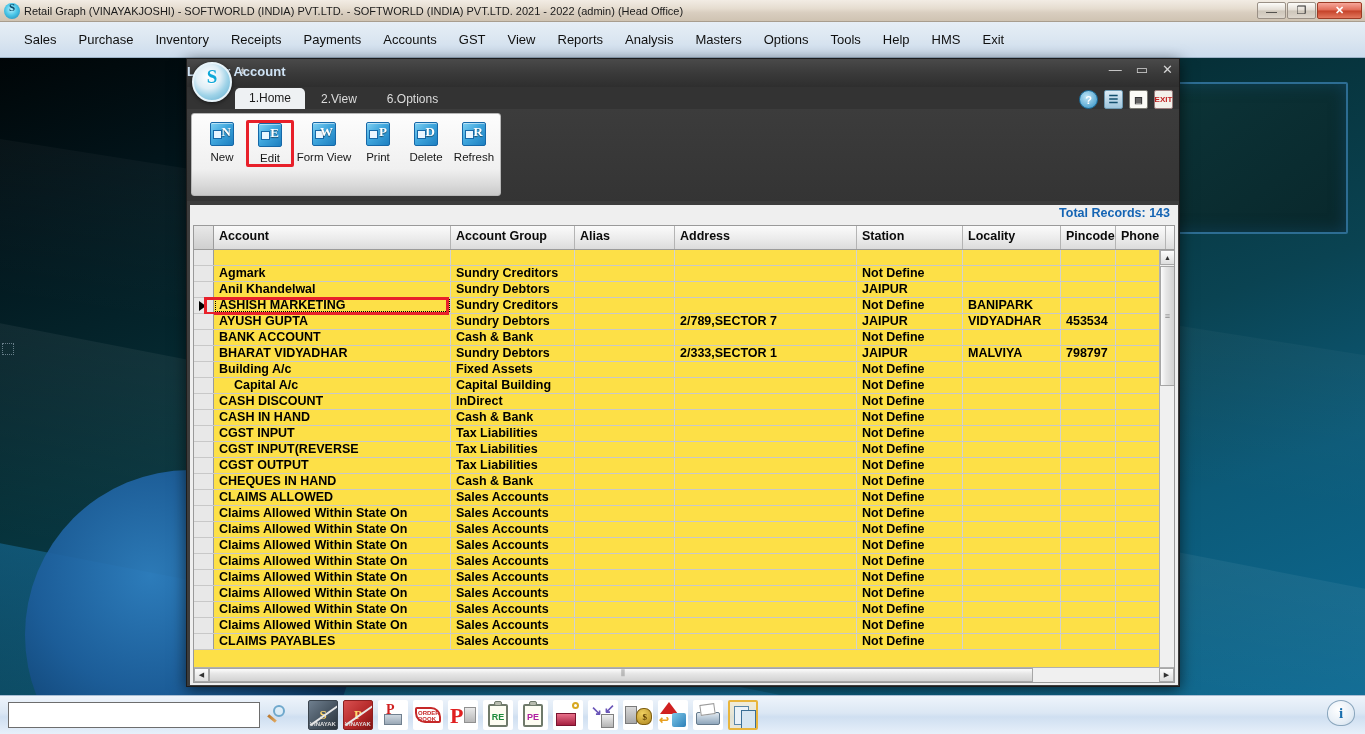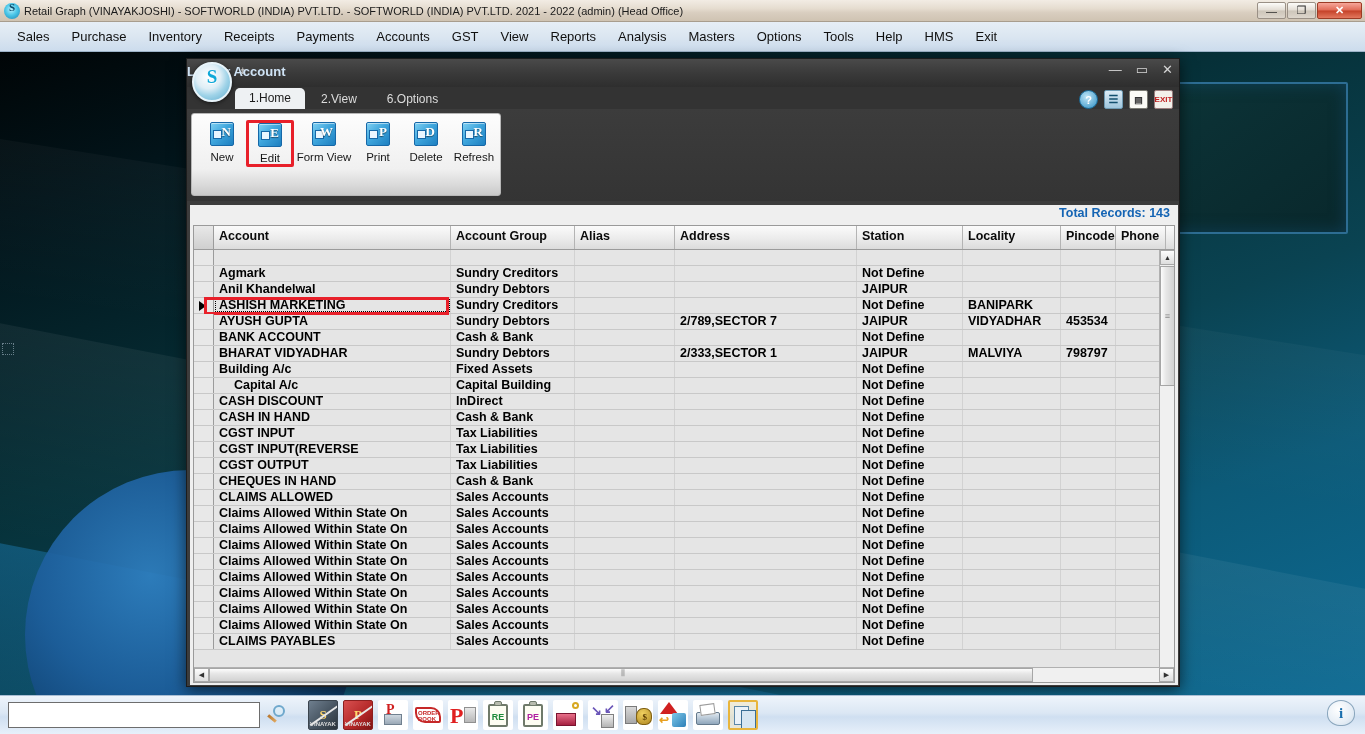--- a/index.html
+++ b/index.html
@@ -81,24 +81,24 @@
     display: flex; align-items: center; justify-content: center;
     font-size: 11px; color: #2a2a2a;
   }
   #app-winbtns .wb.close {
     background: linear-gradient(to bottom, #f6a79a 0%, #e06b56 48%, #c44128 52%, #e3785e 100%);
     border-color: #9c3b25; color: #fff; font-weight: bold; width: 45px;
   }
 
   
   #menubar {
-    position: absolute; left: 0; top: 22px; width: 1365px; height: 30px;
+    position: absolute; left: 0; top: 22px; width: 1365px; height: 36px;
     background: linear-gradient(to bottom, #e6eef6 0%, #dbe6f1 50%, #ccdced 100%);
     border-bottom: 1px solid #9db3c8;
-    display: flex; align-items: center; padding-left: 6px;
+    display: flex; align-items: center; padding-left: 13px;
   }
   .menu-item {
     padding: 3px 11px; font-size: 13px; color: #101010; cursor: default; white-space: nowrap;
   }
 
   
   #ledger-window {
     position: absolute; left: 186px; top: 58px; width: 994px; height: 629px;
     border: 1px solid #1c1c1c;
     background: #3c3c3c;
@@ -212,21 +212,21 @@
     width: 20px; flex: 0 0 20px;
     background: linear-gradient(to bottom, #e8e8e8, #cfcfcf);
     border-right: 1px solid #9b9b9b;
   }
   .hcell {
     font-size: 12.5px; font-weight: bold; color: #0a0a0a;
     padding: 3px 0 0 5px; border-right: 1px solid #b4b4b4;
     overflow: hidden; white-space: nowrap; flex: 0 0 auto;
   }
   #grid-body-scroll {
-    flex: 1 1 auto; position: relative; overflow: hidden; background: #e5e5e5;
+    flex: 1 1 auto; position: relative; overflow: hidden; background: #fde047;
   }
   .grow { display: flex; height: 16px; border-bottom: 1px solid #c8c8c8; position: relative; }
   .grow .indicator-col {
     width: 20px; flex: 0 0 20px; background: #e8e8e8; border-right: 1px solid #9b9b9b;
     position: relative;
   }
   .grow.current .indicator-col:after {
     content: ""; position: absolute; left: 5px; top: 3px;
     border-left: 7px solid #000; border-top: 5px solid transparent; border-bottom: 5px solid transparent;
   }

